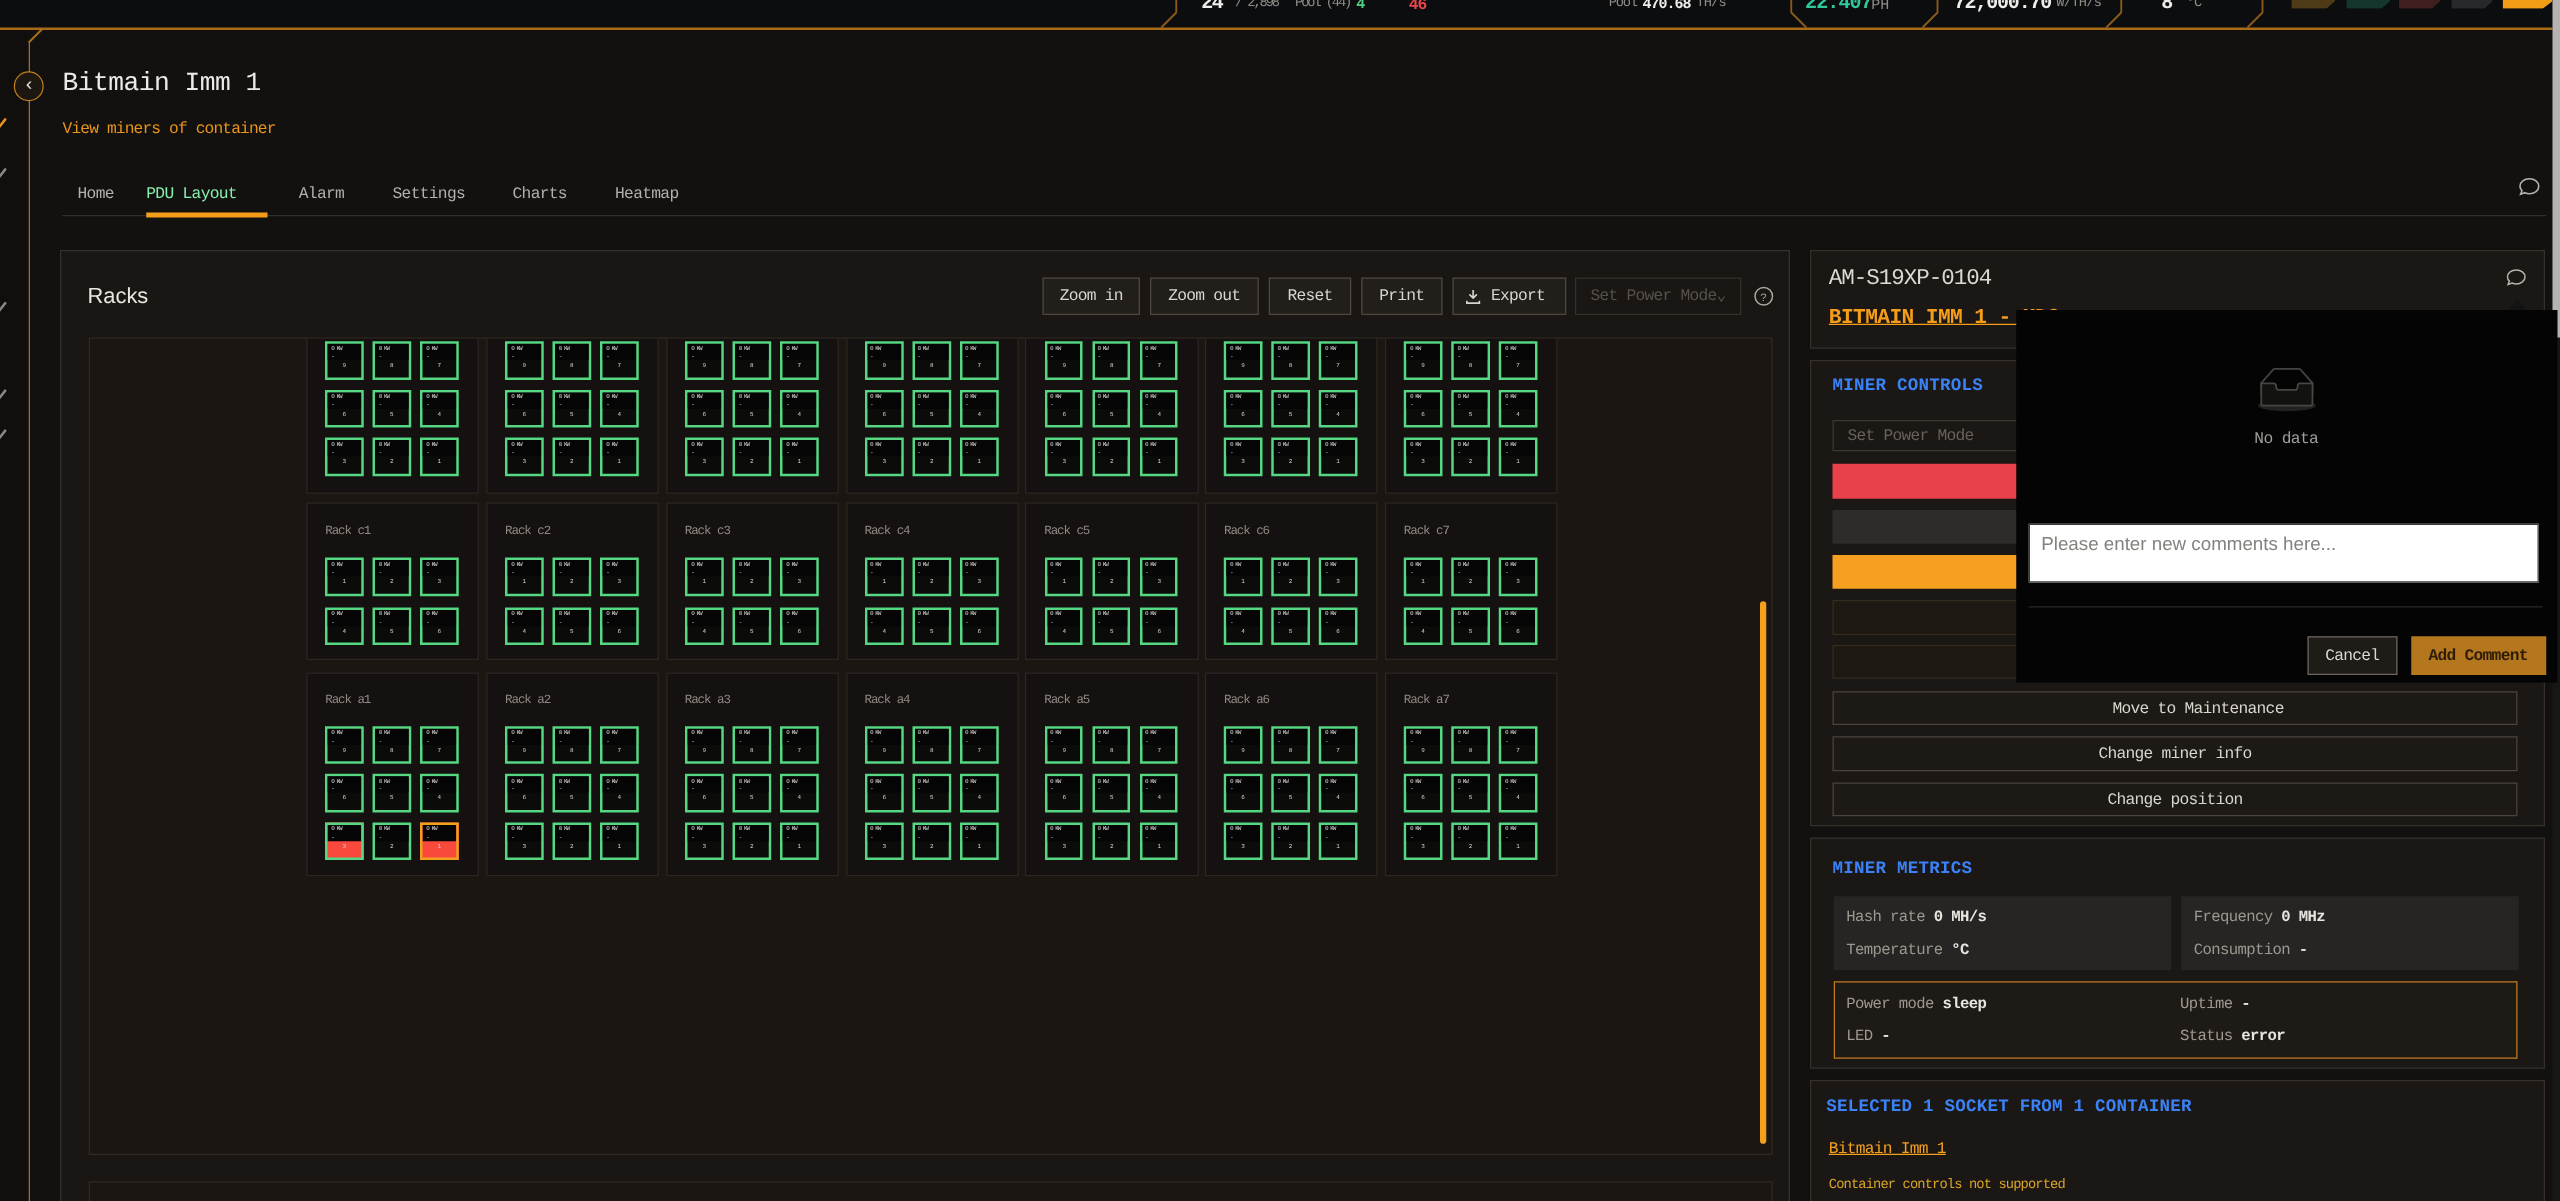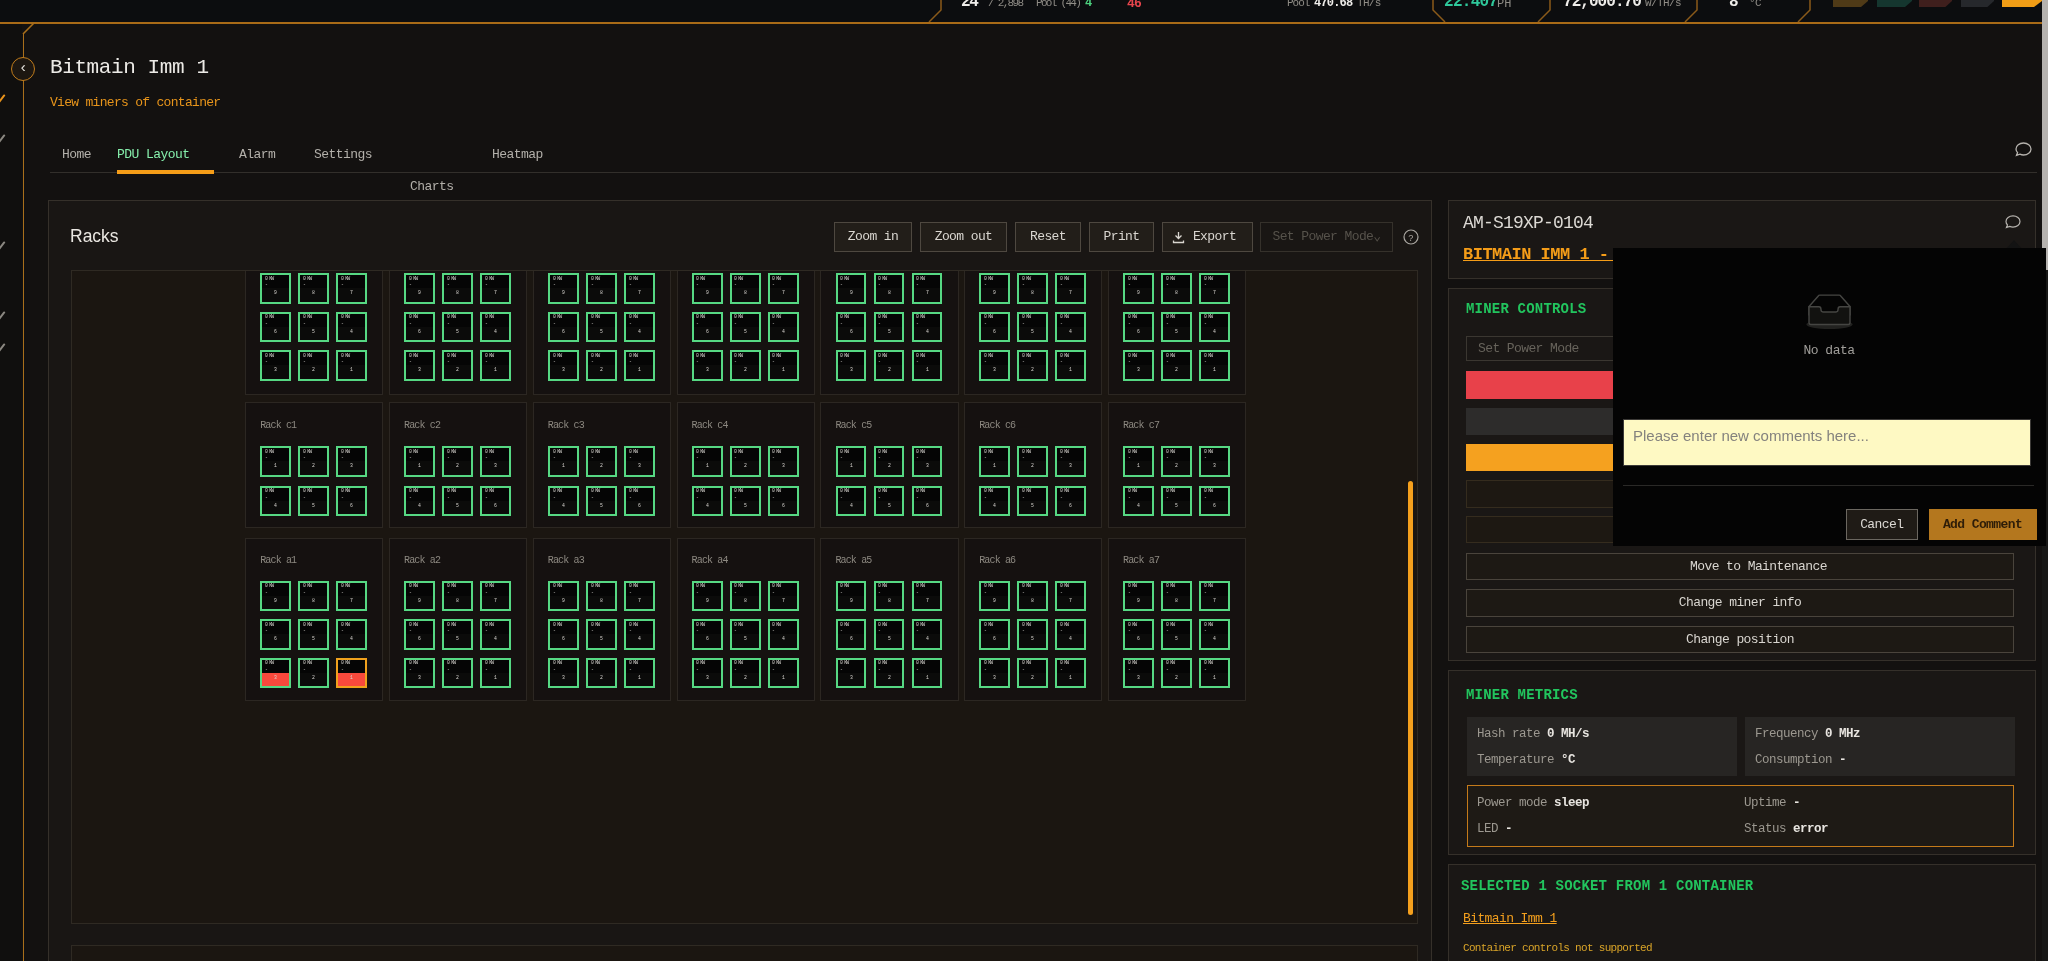--- a/index.html
+++ b/index.html
@@ -47,32 +47,32 @@
   .cell .dash { position:absolute; left:2.5px; top:7px; font-size:6px; color:#d8d5d0; transform:scale(0.8); transform-origin:0 0; }
   .cell .num { position:absolute; left:0; top:15px; width:100%; text-align:center; font-size:7px; color:#d8d5d0; transform:scale(0.68); transform-origin:50% 0; }
   .cell.err { background:#f8493c; }
   .cell.sel { border-color:#f0a11d; }
   #cscroll { left:1408px; top:481px; width:4.5px; height:434px; background:#f5a01d; border-radius:3px; }
 
   
   .rpanel { position:absolute; left:1447.5px; width:588.5px; background:#1a1715; border:1px solid #35302a; }
   #minertitle { left:1463px; top:213px; font-size:18px; letter-spacing:-0.8px; color:#dcd9d4; }
   #minerlink { left:1463px; top:245px; font-size:17px; letter-spacing:-0.5px; font-weight:bold; color:#f59d18; text-decoration:underline; white-space:nowrap; }
-  .shead { position:absolute; font-size:14px; letter-spacing:0.2px; font-weight:bold; color:#22c55e; }
+  .shead { position:absolute; font-size:14px; letter-spacing:0.2px; font-weight:bold; color:#3b82f6; }
   .cbtn { position:absolute; left:1466px; width:548px; height:27.5px; }
   .obtn { position:absolute; left:1466px; width:548px; height:27.5px; border:1px solid #4a443c; background:#1d1914; color:#d9d6d0; font-size:13px; letter-spacing:-0.6px; text-align:center; line-height:26px; }
   .mbox { position:absolute; width:270px; height:59px; background:#272523; }
   .mrow { position:absolute; left:22px; font-size:12.5px; letter-spacing:-0.5px; color:#9c9890; white-space:nowrap; }
   .mrow b { color:#e8e5e0; }
   #orangebox { left:1466.8px; top:785px; width:547.5px; height:61.5px; border:1.5px solid #c47a1a; background:#1e1a15; }
 
   
   #popup { left:1612.5px; top:248px; width:433px; height:297.5px; background:#040404; }
   #noData { left:0; top:95px; width:100%; text-align:center; font-size:13px; letter-spacing:-0.5px; color:#a09e9a; }
-  #ptext { left:10.5px; top:171px; width:408px; height:46.5px; background:#fef9c3; border:1px solid #3c3a37; }
+  #ptext { left:10.5px; top:171px; width:408px; height:46.5px; background:#ffffff; border:1px solid #3c3a37; }
   #ptext span { position:absolute; left:9px; top:7px; font-size:15px; color:#84827e; font-family:"Liberation Sans", sans-serif; }
   #pdivider { left:10.5px; top:236.5px; width:411px; height:1px; background:#2a2927; }
   #cancelbtn { left:233.5px; top:260.5px; width:71.5px; height:31px; background:#1f1b16; border:1px solid #6b6760; color:#dcd9d4; font-size:13px; letter-spacing:-0.6px; text-align:center; line-height:29px; }
   #addbtn { left:316px; top:260.5px; width:108px; height:31px; background:#b4771e; color:#2e1d08; font-weight:bold; font-size:13px; letter-spacing:-0.6px; text-align:center; line-height:31px; }
 
   
   #pagetrack { left:2042px; top:0; width:6px; height:961px; background:#171716; }
   #pagethumb { left:2042px; top:0; width:6px; height:270px; background:#b5b2af; }
 </style>
 </head>
@@ -122,21 +122,21 @@
   </svg>
 
 <div class="abs" id="backbtn">‹</div>
 <div class="abs mono" id="title">Bitmain Imm 1</div>
 <div class="abs mono" id="subtitle">View miners of container</div>
 
 <span class="tab" style="left:62px;">Home</span>
 <span class="tab" style="left:117px;color:#86efac;">PDU Layout</span>
 <span class="tab" style="left:239px;">Alarm</span>
 <span class="tab" style="left:314px;">Settings</span>
-<span class="tab" style="left:410px;margin-top:32px;">Charts</span>
+<span class="tab" style="left:410px;">Charts</span>
 <span class="tab" style="left:492px;">Heatmap</span>
 <div class="abs" id="tabline"></div>
 <div class="abs" id="tabunderline"></div>
 <svg class="abs" style="left:2015px;top:142px;" width="17" height="15" viewBox="0 0 17 15">
     <path d="M8.5 1 C12.6 1 16 3.6 16 7 C16 10.4 12.6 13 8.5 13 C7.2 13 6 12.7 4.9 12.2 L1.5 13.4 L2.6 10.6 C1.6 9.6 1 8.4 1 7 C1 3.6 4.4 1 8.5 1 Z" fill="none" stroke="#b5b2ad" stroke-width="1.3"></path>
   </svg>
 
 <div class="abs" id="rackspanel"></div>
 <div class="abs sans" id="racksTitle">Racks</div>
 <div class="hbtn" style="left:834px;width:78px;"><span>Zoom in</span></div>

